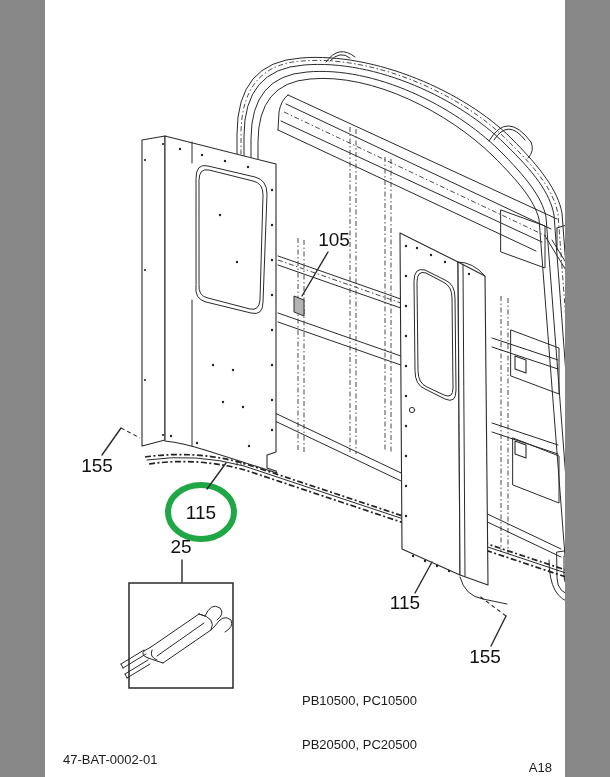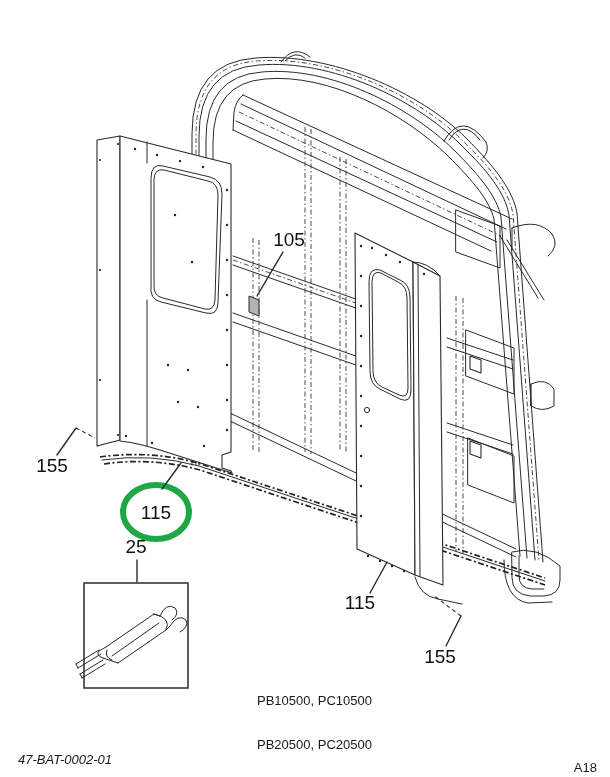--- a/index.html
+++ b/index.html
@@ -1,32 +1,32 @@
 <!DOCTYPE html>
 <html><head>
 <meta charset="utf-8">
 <style>
   html,body{margin:0;padding:0;background:#888;}
   #page{
-    position:relative;width:610px;height:777px;background:#ffffff;
+    position:relative;width:520px;height:777px;background:#ffffff;
     font-family:"Liberation Sans", sans-serif;color:#1a1a1a;overflow:hidden;
     margin:0 auto;
   }
   svg{position:absolute;left:0;top:0;}
   .ln{fill:none;stroke:#2a2a2a;stroke-width:1;stroke-linecap:round;stroke-linejoin:round;}
   .ln2{fill:none;stroke:#2a2a2a;stroke-width:1.4;stroke-linecap:round;stroke-linejoin:round;}
   .dd{fill:none;stroke:#4a4a4a;stroke-width:1;stroke-dasharray:5 2.5 1.5 2.5;}
   .ddh{fill:none;stroke:#222;stroke-width:1.7;stroke-dasharray:6 2.5 2 2.5;}
   .wht{fill:#ffffff;stroke:#2a2a2a;stroke-width:1.1;stroke-linejoin:round;}
   .dash{fill:none;stroke:#2a2a2a;stroke-width:1.1;stroke-dasharray:4 3;}
   .callout-text{font-family:"Liberation Sans",sans-serif;font-size:19px;fill:#111;}
   .rivet{fill:#222;stroke:none;}
   .textline{position:absolute;font-size:13px;line-height:14.6px;white-space:pre;}
   #partlist{left:257px;top:665px;}
-  #footer-left{left:18px;top:753px;font-style:italic;}
+  #footer-left{left:18px;top:753px;}
   #footer-right{right:13px;top:753px;margin-top:8px;}
 </style>
 </head>
 <body>
 
 <div id="page">
 
 <svg width="610" height="777" viewBox="0 0 610 777">
 
   <g>

